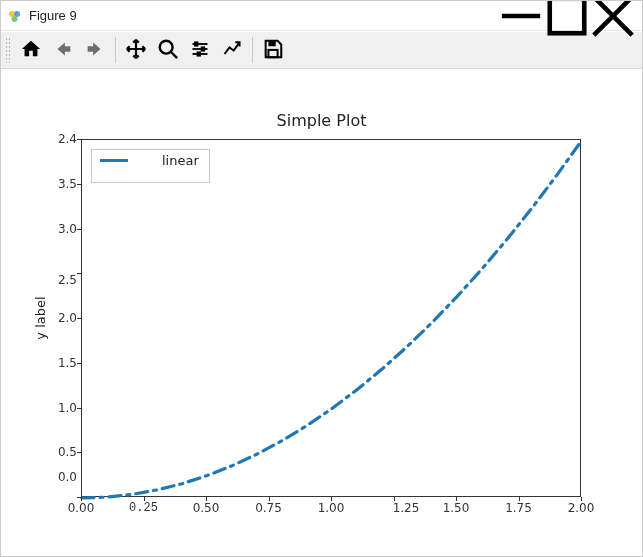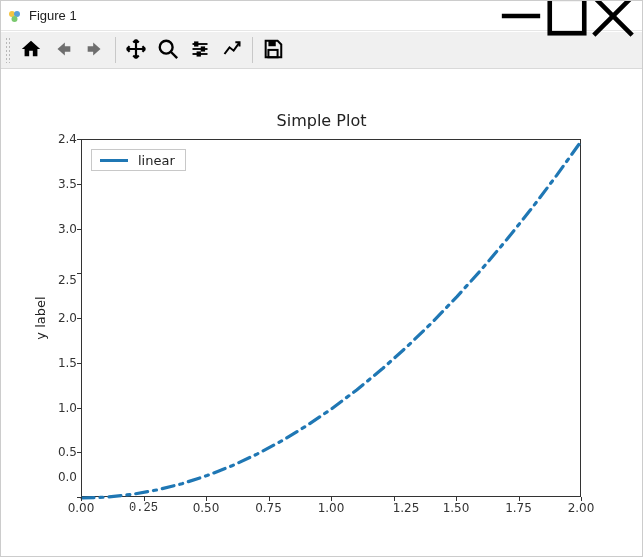--- a/index.html
+++ b/index.html
@@ -74,24 +74,25 @@
     left: 80px; top: 70px;
     width: 500px; height: 358px;
     border: 1px solid #333;
     background: #fff;
   }
   .legend {
     position:absolute;
     left: 90px; top: 80px;
     border: 1px solid #c8c8c8;
     background: #fff;
-    padding: 3px 10px 2px 8px;
+    padding: 3px 10px 14px 8px;
     display:flex; align-items:center;
     font-family: "DejaVu Sans", Arial, sans-serif;
     font-size: 13px;
+    gap: 24px;
   }
   .legend .swatch {
     width: 28px; height: 0;
     border-top: 3px solid #1f77b4;
     margin-right: 10px;
   }
   .ytick, .xtick {
     position:absolute;
     font-family: "DejaVu Sans", Arial, sans-serif;
     font-size: 12px;
@@ -123,21 +124,21 @@
 <body>
 
 <div class="titlebar">
   <span class="appicon">
     <svg viewBox="0 0 16 16">
         <circle cx="5" cy="6" r="3" fill="#f4c542"></circle>
         <circle cx="10" cy="6" r="3" fill="#5aa0d8"></circle>
         <circle cx="7.5" cy="11" r="3" fill="#7bc96f"></circle>
       </svg>
   </span>
-  <span class="title">Figure 1</span>
+  <span class="title">Figure 9</span>
   <span class="spacer"></span>
   <div class="winbtn" title="Minimize">
     <svg viewBox="0 0 12 12">
         <line x1="1" y1="6" x2="11" y2="6"></line>
       </svg>
   </div>
   <div class="winbtn" title="Maximize">
     <svg viewBox="0 0 12 12">
         <rect x="1.5" y="1.5" width="9" height="9"></rect>
       </svg>

